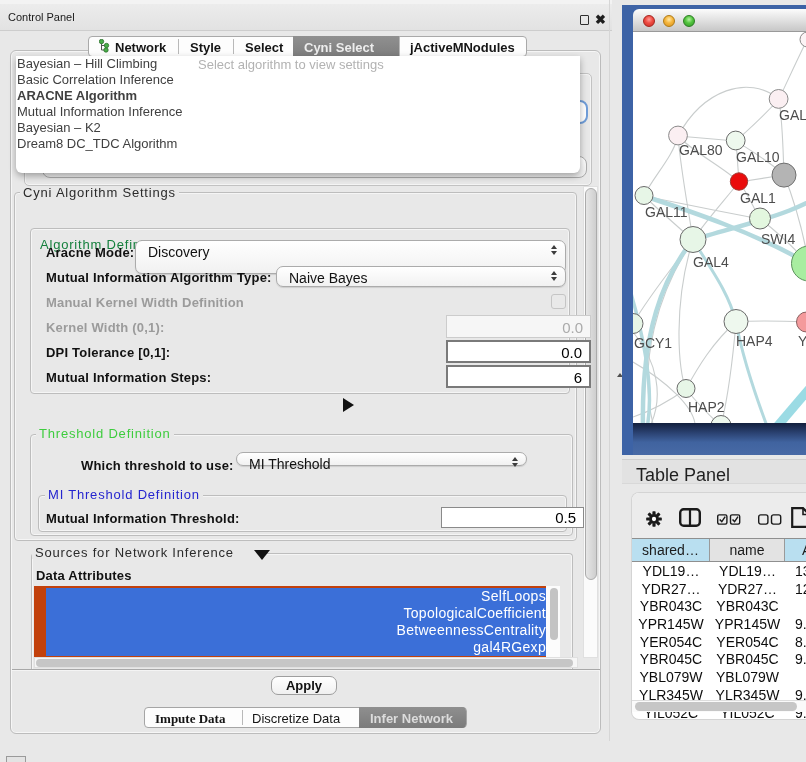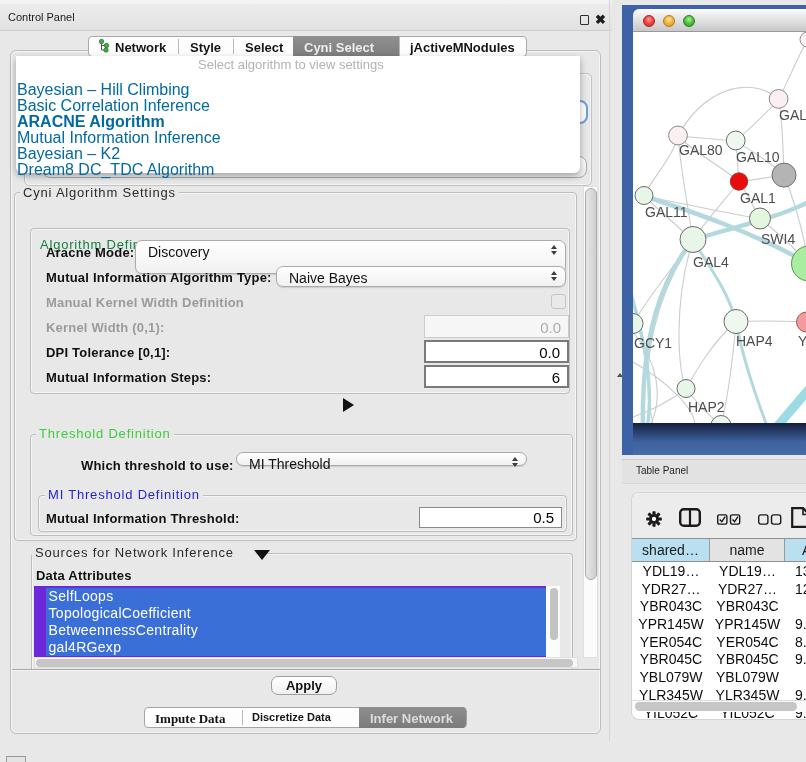--- a/index.html
+++ b/index.html
@@ -5,21 +5,21 @@
 html,body{margin:0;padding:0;}
 *{box-sizing:border-box;}
 #root{position:relative;width:806px;height:762px;background:#e8e8e8;font-family:"Liberation Sans",sans-serif;overflow:hidden;}
 .abs{position:absolute;}
 .lbl{font-size:13px;font-weight:bold;color:#111;letter-spacing:0.2px;}
 .combo{position:absolute;background:linear-gradient(#ffffff,#f1f1f1);border:1px solid #ababab;border-radius:7px;font-size:14px;color:#111;box-shadow:0 1px 1px rgba(0,0,0,0.12);}
 .combotext{position:absolute;left:12px;top:3px;}
 .arrows{position:absolute;right:7px;top:4px;width:7px;}
 .tri-up{display:block;width:0;height:0;border-left:3.5px solid transparent;border-right:3.5px solid transparent;border-bottom:4.5px solid #3c3c3c;margin-bottom:2px;}
 .tri-dn{display:block;width:0;height:0;border-left:3.5px solid transparent;border-right:3.5px solid transparent;border-top:4.5px solid #3c3c3c;}
-.field{position:absolute;background:#fff;border:1px solid #9b9b9b;font-size:15px;color:#000;text-align:right;padding:3px 7px 0 0;}
+.field{position:absolute;background:#fff;border:1px solid #9b9b9b;font-size:15px;color:#000;text-align:right;padding:3px 7px 0 0;margin-left:22px;}
 .group{position:absolute;border:1px solid #bdbdbd;border-radius:4px;box-shadow:inset 0 0 0 1px rgba(255,255,255,0.55);}
 .gtitle{position:absolute;background:#e8e8e8;padding:0 3px;font-size:13px;line-height:13px;letter-spacing:0.8px;}
 </style>
 </head>
 <body>
 <div id="root">
 
 <div class="abs" id="leftwin" style="left:0;top:0;width:612px;height:762px;background:#e8e8e8;">
 
   <div class="abs" style="left:0;top:0;width:612px;height:4px;background:#f3f3f3;"></div>
@@ -47,21 +47,21 @@
   <div class="abs" style="left:245px;top:40px;font-size:13px;font-weight:bold;color:#151515;">Select</div>
   <div class="abs" style="left:304px;top:40px;font-size:13px;font-weight:bold;color:#ededed;">Cyni Select</div>
   <div class="abs" style="left:410px;top:40px;font-size:13px;font-weight:bold;color:#151515;">jActiveMNodules</div>
 
   <div class="abs" style="left:24px;top:73px;width:568px;height:113px;border:1px solid #c2c2c2;border-radius:5px;box-shadow:inset 0 0 0 1px rgba(255,255,255,0.5);"></div>
   <div class="abs" style="left:42px;top:100px;width:546px;height:24px;background:#fff;border:2.5px solid #6f9dd8;border-radius:8px;"></div>
   <div class="abs" style="left:42px;top:156px;width:545px;height:22px;background:linear-gradient(#ffffff,#ececec);border:1px solid #ababab;border-radius:8px;"></div>
 
   <div class="abs" style="left:16px;top:56px;width:564px;height:117px;background:#fff;border-radius:0 0 6px 6px;box-shadow:0 3px 7px rgba(0,0,0,0.32);"></div>
   <div class="abs" style="left:198px;top:57px;font-size:13px;color:#b2b2b2;">Select algorithm to view settings</div>
-  <div class="abs" style="left:17px;top:82px;font-size:16px;color:#0369a1;line-height:16px;">
+  <div class="abs" style="left:17px;top:56px;font-size:13px;color:#404040;line-height:16px;">
     Bayesian – Hill Climbing<br>
     Basic Correlation Inference<br>
     <b>ARACNE Algorithm</b><br>
     Mutual Information Inference<br>
     Bayesian – K2<br>
     Dream8 DC_TDC Algorithm
   </div>
 
   <div class="abs" style="left:583px;top:186px;width:15px;height:472px;background:#fbfbfb;border:1px solid #e0e0e0;"></div>
   <div class="abs" style="left:584.5px;top:188px;width:12px;height:392px;background:linear-gradient(90deg,#e6e6e6,#cecece);border:1px solid #ababab;border-radius:7px;"></div>
@@ -119,38 +119,38 @@
   <div class="group" style="left:38px;top:495px;width:529px;height:37px;"></div>
   <div class="gtitle" style="left:45px;top:488px;color:#2525cf;">MI Threshold Definition</div>
   <div class="lbl abs" style="left:46px;top:511px;">Mutual Information Threshold:</div>
   <div class="field" style="left:419px;top:507px;width:143px;height:21px;border:1px solid #8a8a8a;padding-top:1px;">0.5</div>
 
   <div class="group" style="left:31px;top:553px;width:542px;height:117px;border-bottom:none;border-radius:4px 4px 0 0;box-shadow:inset 0 1px 0 0 rgba(255,255,255,0.55), inset 1px 0 0 0 rgba(255,255,255,0.55), inset -1px 0 0 0 rgba(255,255,255,0.55);"></div>
   <div class="gtitle" style="left:32px;top:546px;color:#2b2b2b;padding-right:28px;">Sources for Network Inference</div>
   <div class="abs" style="left:254px;top:550px;width:0;height:0;border-left:8px solid transparent;border-right:8px solid transparent;border-top:10px solid #111;"></div>
   <div class="lbl abs" style="left:36px;top:568px;">Data Attributes</div>
 
-  <div class="abs" style="left:34px;top:586px;width:526px;height:72px;background:#6d28d9;overflow:hidden;">
+  <div class="abs" style="left:34px;top:586px;width:526px;height:72px;background:#c2410c;overflow:hidden;text-align:right;">
     <div class="abs" style="left:12px;top:2px;width:500px;height:68px;background:#3b6fd8;color:#fff;font-size:14px;letter-spacing:0.3px;line-height:16.9px;padding-left:2.5px;">SelfLoops<br>TopologicalCoefficient<br>BetweennessCentrality<br>gal4RGexp</div>
     <div class="abs" style="left:512px;top:0;width:14px;height:72px;background:#fcfcfc;"></div>
     <div class="abs" style="left:516px;top:2px;width:8px;height:52px;background:#c3c3c3;border-radius:5px;"></div>
   </div>
 
   <div class="abs" style="left:34px;top:657px;width:544px;height:11px;background:#f6f6f6;border:1px solid #e0e0e0;"></div>
   <div class="abs" style="left:36px;top:658.5px;width:537px;height:8.5px;background:#c6c6c6;border-radius:5px;"></div>
 
   <div class="abs" style="left:12px;top:669px;width:588px;height:1px;background:#a8a8a8;"></div>
   <div class="abs" style="left:12px;top:670px;width:588px;height:1px;background:#f4f4f4;"></div>
   <div class="abs" style="left:271px;top:676px;width:66px;height:19px;background:linear-gradient(#ffffff,#f0f0f0);border:1px solid #9e9e9e;border-radius:7px;text-align:center;font-size:13px;font-weight:bold;color:#111;padding-top:1px;">Apply</div>
 
   <div class="abs" style="left:144px;top:707px;width:323px;height:21px;background:#fdfdfd;border:1px solid #a5a5a5;border-radius:4px;"></div>
   <div class="abs" style="left:242px;top:710px;width:1px;height:15px;background:#b9b9b9;"></div>
   <div class="abs" style="left:359px;top:707px;width:107px;height:21px;background:linear-gradient(#8f8f8f,#7b7b7b);border-radius:0 4px 4px 0;"></div>
   <div class="abs" style="left:155px;top:711px;font-size:13px;font-weight:bold;color:#151515;font-family:Liberation Serif, serif;">Impute Data</div>
-  <div class="abs" style="left:252px;top:711px;font-size:11px;font-weight:bold;color:#151515;">Discretize Data</div>
+  <div class="abs" style="left:252px;top:711px;font-size:13px;font-weight:normal;color:#151515;">Discretize Data</div>
   <div class="abs" style="left:370px;top:711px;font-size:13px;font-weight:bold;color:#dcdcdc;">Infer Network</div>
 </div>
 
 <div class="abs" style="left:609px;top:0;width:1px;height:741px;background:#d6d6d6;"></div>
 
 <div class="abs" style="left:6px;top:756px;width:20px;height:10px;background:#e3e3e3;border:1.5px solid #9a9a9a;"></div>
 
 <div class="abs" style="left:616.5px;top:373px;width:0;height:0;border-left:3px solid transparent;border-right:3px solid transparent;border-bottom:4.5px solid #4f4f4f;"></div>
 
 <div class="abs" id="netwin" style="left:622px;top:5px;width:184px;height:450px;background:#3d63a6;">
@@ -229,21 +229,21 @@
         <text x="1" y="316">GCY1</text>
         <text x="55" y="380">HAP2</text>
       </g>
     </svg>
   </div>
 
   <div class="abs" style="left:11px;top:418px;width:173px;height:32px;background:linear-gradient(#131f3d 0%,#2a4170 30%,#40639f 60%,#486aa6 100%);"></div>
 </div>
 
 <div class="abs" style="left:622px;top:459px;width:184px;height:25px;background:#e2e2e2;border-top:1px solid #cfcfcf;border-bottom:1px solid #d8d8d8;"></div>
-<div class="abs" style="left:636px;top:465px;font-size:10px;color:#1f1f1f;">Table Panel</div>
+<div class="abs" style="left:636px;top:465px;font-size:18px;color:#1f1f1f;">Table Panel</div>
 
 <div class="abs" style="left:632px;top:493px;width:184px;height:226px;background:#fff;border-radius:7px;box-shadow:0 0 0 1px #d4d4d4;overflow:hidden;" id="tablepanel">
   <div class="abs" style="left:0;top:0;width:184px;height:45px;background:#ececec;"></div>
 
   <svg class="abs" style="left:14px;top:18px;" width="16" height="16" viewBox="0 0 18 18">
     <g fill="#1b1b1b">
       <circle cx="9" cy="9" r="5.6"></circle>
       <g>
         <rect x="7.2" y="0.2" width="3.6" height="4" rx="0.8"></rect>
         <rect x="7.2" y="13.8" width="3.6" height="4" rx="0.8"></rect>

